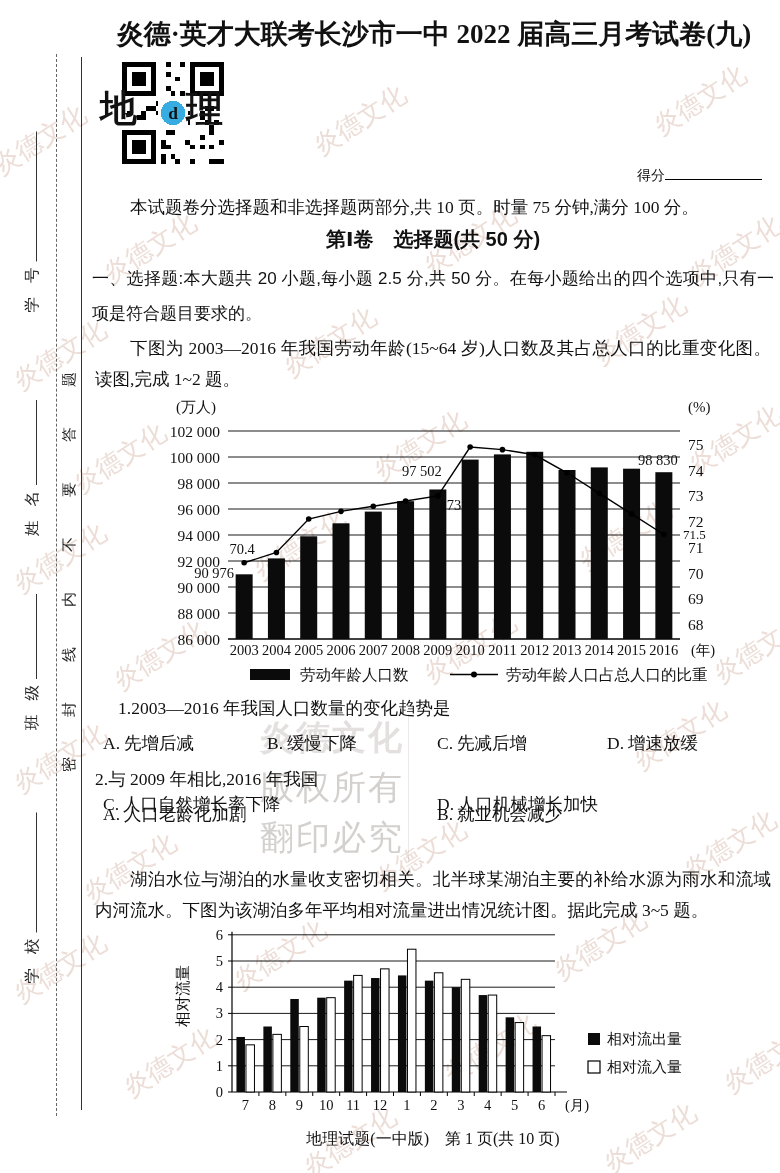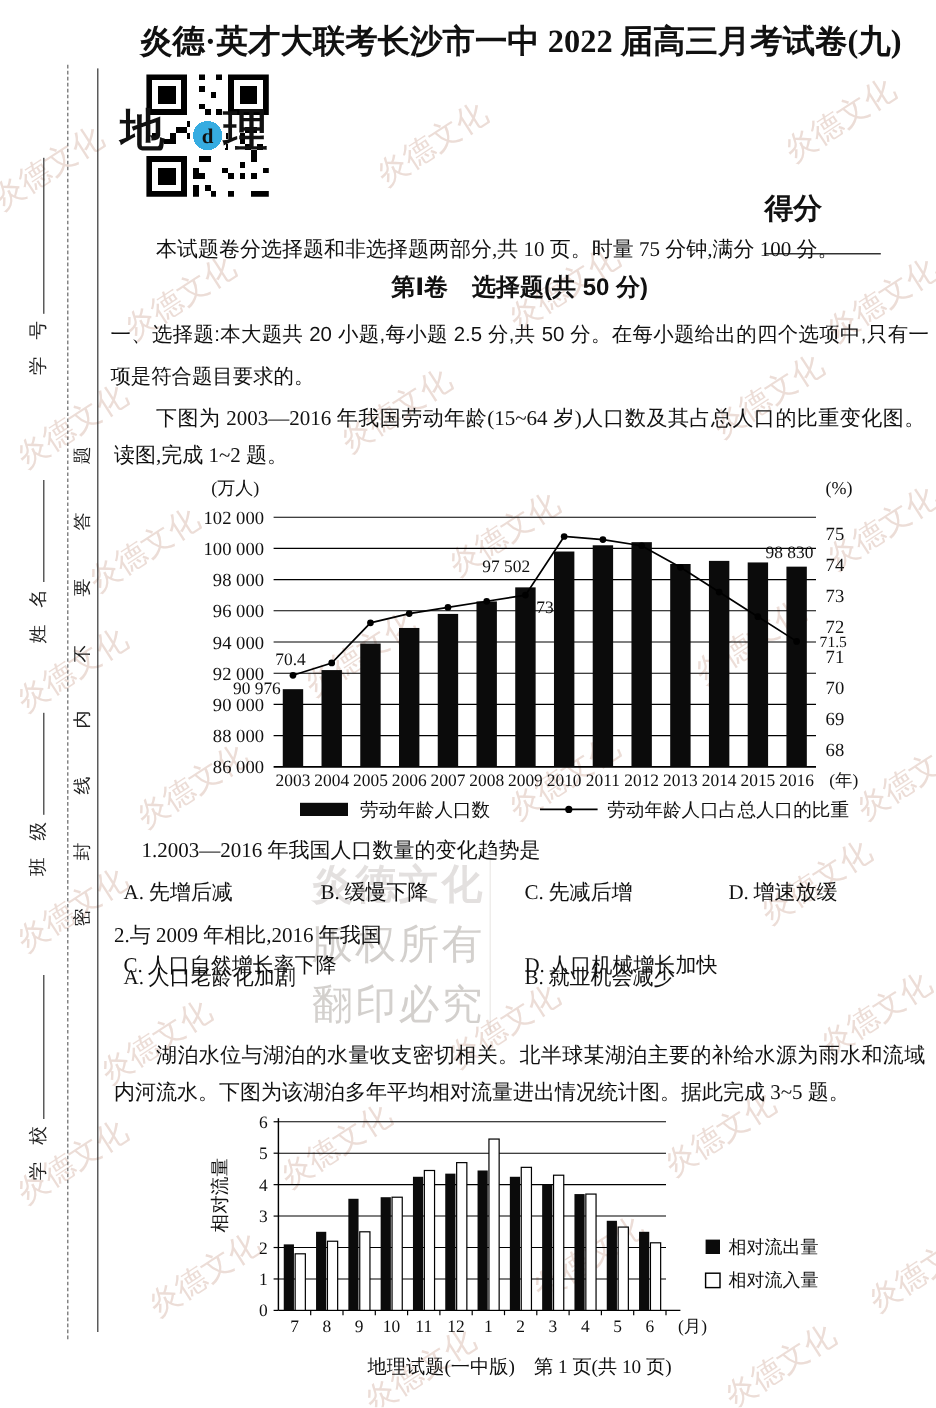--- a/index.html
+++ b/index.html
@@ -21,21 +21,21 @@
   .vfield{position:absolute;left:32px;transform:translate(-50%,-50%) rotate(-90deg);
           white-space:nowrap;font-size:15.5px;letter-spacing:14px;color:#222;z-index:1;}
   .vfield .blank{display:inline-block;border-bottom:1.2px solid #333;height:15px;margin-left:-8px;}
   
   .exam-title{position:absolute;top:16px;left:100px;width:668px;text-align:center;
               font-weight:bold;font-size:27px;white-space:nowrap;z-index:2;}
   .qr-wrap{position:absolute;left:122px;top:62px;width:102px;height:102px;z-index:2;}
   .subject-title{position:absolute;top:84px;left:100px;width:668px;text-align:left;
                  font-weight:bold;font-size:37px;letter-spacing:6px;z-index:2;}
   .score{position:absolute;left:637px;top:158px;z-index:2;font-family:"Liberation Sans","DejaVu Sans",sans-serif;}
-  .score .lbl{font-size:24px;font-weight:bold;}
+  .score .lbl{font-size:14px;font-weight:normal;}
   .score .blank{display:inline-block;width:97px;height:21px;border-bottom:1.5px solid #000;}
   
   .para{position:absolute;left:95px;width:676px;font-size:17.5px;line-height:1.78;
         text-align:justify;z-index:2;}
   .indent{text-indent:2em;}
   .section-title{position:absolute;top:226px;left:95px;width:676px;text-align:center;
         font-weight:bold;font-size:20px;z-index:2;font-family:"Liberation Sans","DejaVu Sans",sans-serif;}
   .rule{position:absolute;top:262px;left:92px;width:682px;font-weight:normal;font-size:17px;
         line-height:2.05;text-align:justify;z-index:2;font-family:"Liberation Sans","DejaVu Sans",sans-serif;}
   .qline{position:absolute;left:95px;width:680px;font-size:17.5px;z-index:2;}

